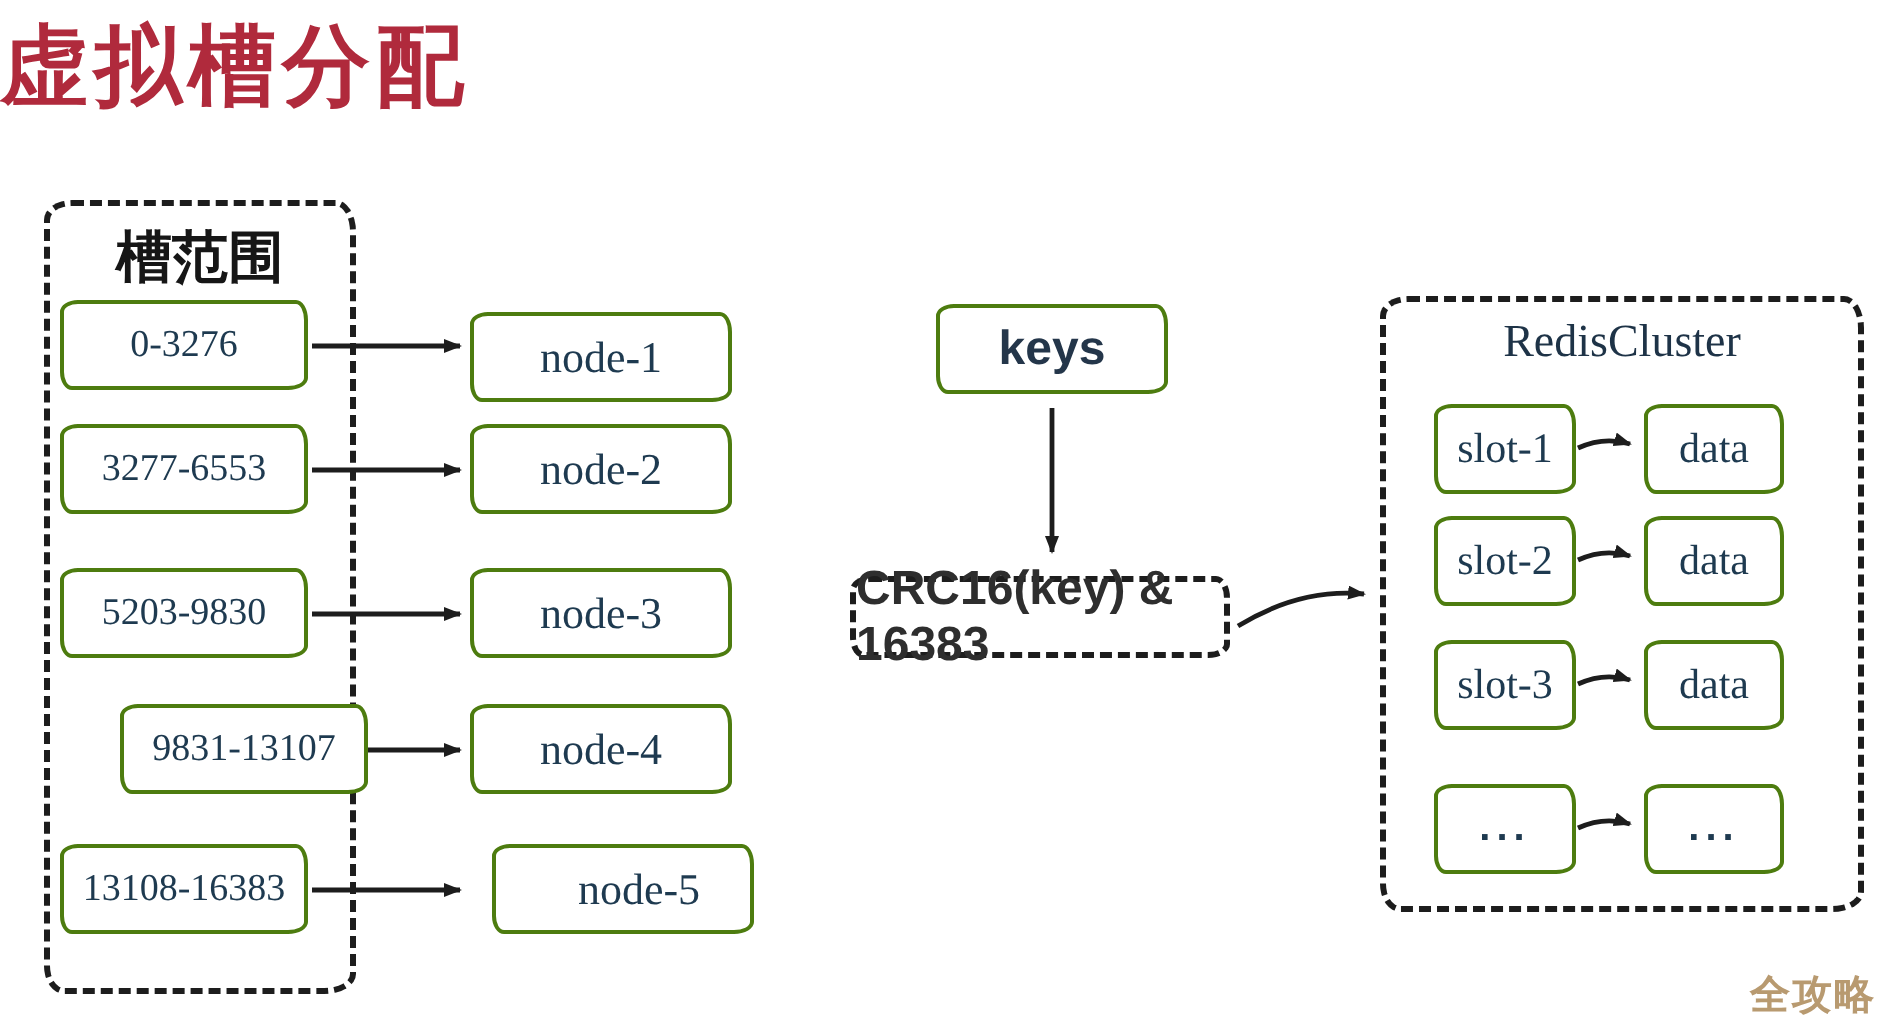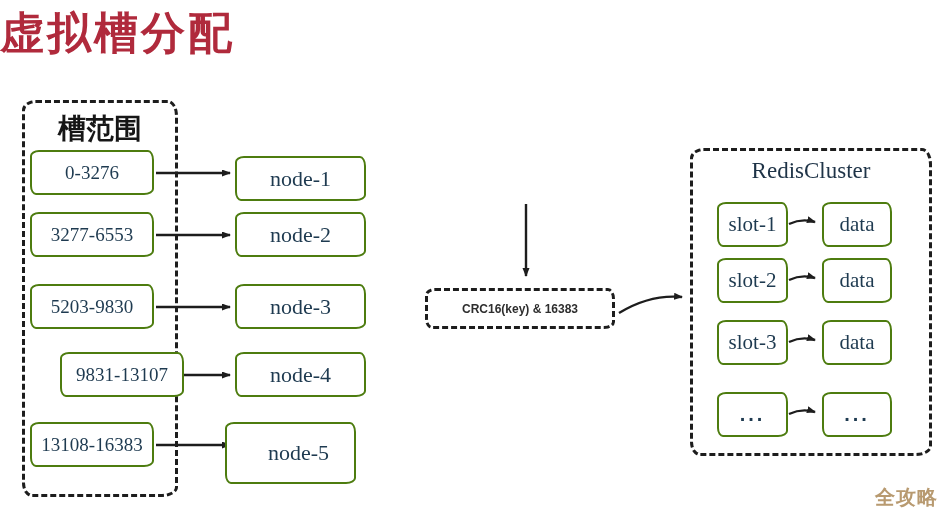--- a/index.html
+++ b/index.html
@@ -51,21 +51,21 @@
   .node-box{font-size:22px;}
   .slot-box,.data-box{font-size:21px;}
   .dots{letter-spacing:3px;font-size:20px;font-weight:700;color:#1e3a50;}
   .keys-box{
     font-size:24px;font-weight:700;color:#24364a;
     font-family:"Liberation Sans", sans-serif;
   }
   .crc-box{
     border:3px dashed #1d1d1d;
     border-radius:10px 7px 11px 7px / 7px 11px 7px 10px;
-    font-size:12px;font-weight:600;color:#2e2e2e;
+    font-size:24px;font-weight:600;color:#2e2e2e;
     font-family:"Liberation Sans", sans-serif;
   }
   .watermark{
     position:absolute;right:7px;bottom:3px;
     font-size:20px;font-weight:800;letter-spacing:1px;
     color:#b89a70;
     font-family:"Liberation Sans", sans-serif;
   }
 </style>
 </head>
@@ -103,22 +103,23 @@
   <div class="box serif range-box" style="left:30px;top:150px;width:124px;height:45px;">0-3276</div>
   <div class="box serif range-box" style="left:30px;top:212px;width:124px;height:45px;">3277-6553</div>
   <div class="box serif range-box" style="left:30px;top:284px;width:124px;height:45px;">5203-9830</div>
   <div class="box serif range-box" style="left:30px;top:352px;width:124px;height:45px;margin-left:30px;">9831-13107</div>
   <div class="box serif range-box" style="left:30px;top:422px;width:124px;height:45px;">13108-16383</div>
 
   <div class="box serif node-box" style="left:235px;top:156px;width:131px;height:45px;">node-1</div>
   <div class="box serif node-box" style="left:235px;top:212px;width:131px;height:45px;">node-2</div>
   <div class="box serif node-box" style="left:235px;top:284px;width:131px;height:45px;">node-3</div>
   <div class="box serif node-box" style="left:235px;top:352px;width:131px;height:45px;">node-4</div>
-  <div class="box serif node-box" style="left:225px;top:422px;width:131px;height:62px;padding-left:16px;">node-5</div>
+  <div class="box serif node-box" style="left:246px;top:422px;width:131px;height:45px;padding-left:16px;">node-5</div>
 
+  <div class="box keys-box" style="left:468px;top:152px;width:116px;height:45px;">keys</div>
   <div class="box crc-box" style="left:425px;top:288px;width:190px;height:41px;">CRC16(key) &amp; 16383</div>
 
   <div class="panel" style="left:690px;top:148px;width:242px;height:308px;">
     <div class="panel-label label-serif">RedisCluster</div>
   </div>
 
   <div class="box serif slot-box" style="left:717px;top:202px;width:71px;height:45px;">slot-1</div>
   <div class="box serif data-box" style="left:822px;top:202px;width:70px;height:45px;">data</div>
 
   <div class="box serif slot-box" style="left:717px;top:258px;width:71px;height:45px;">slot-2</div>

